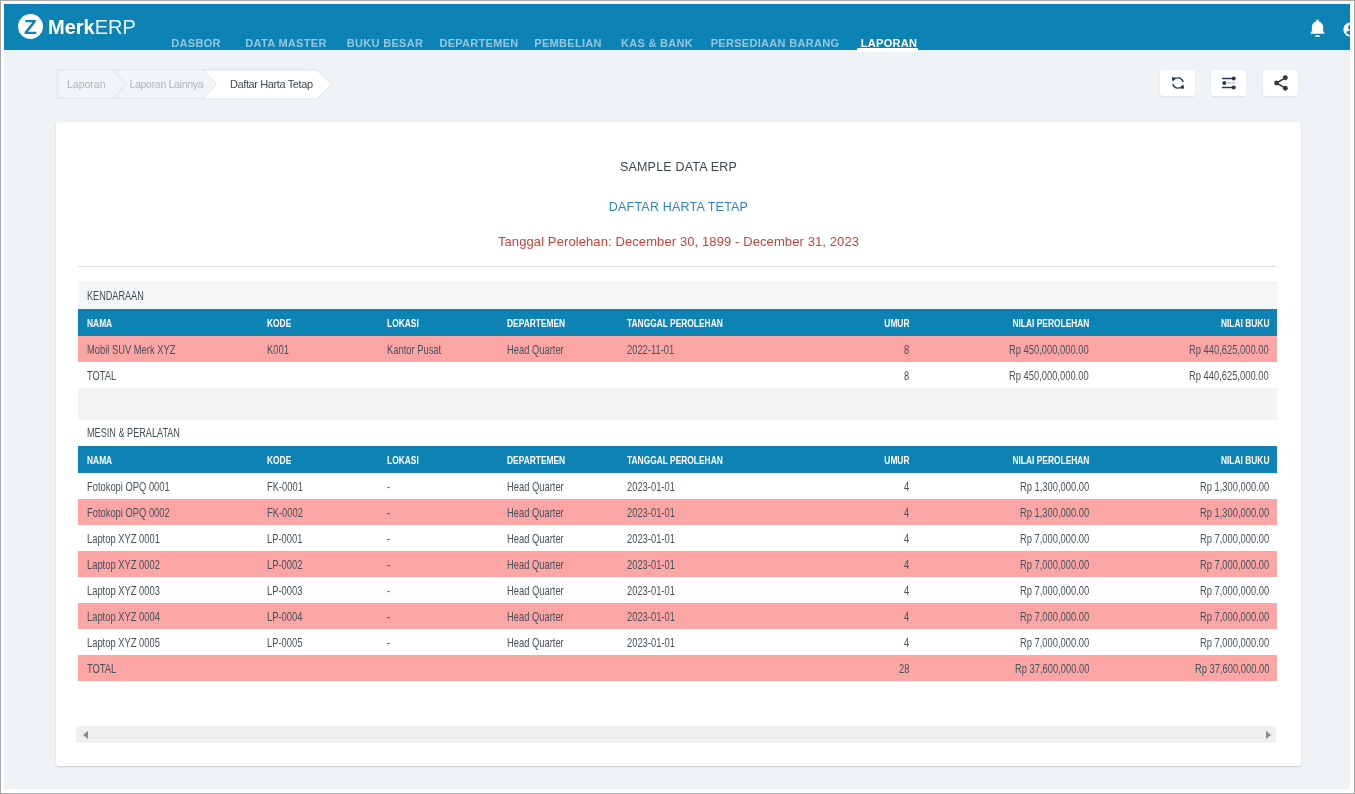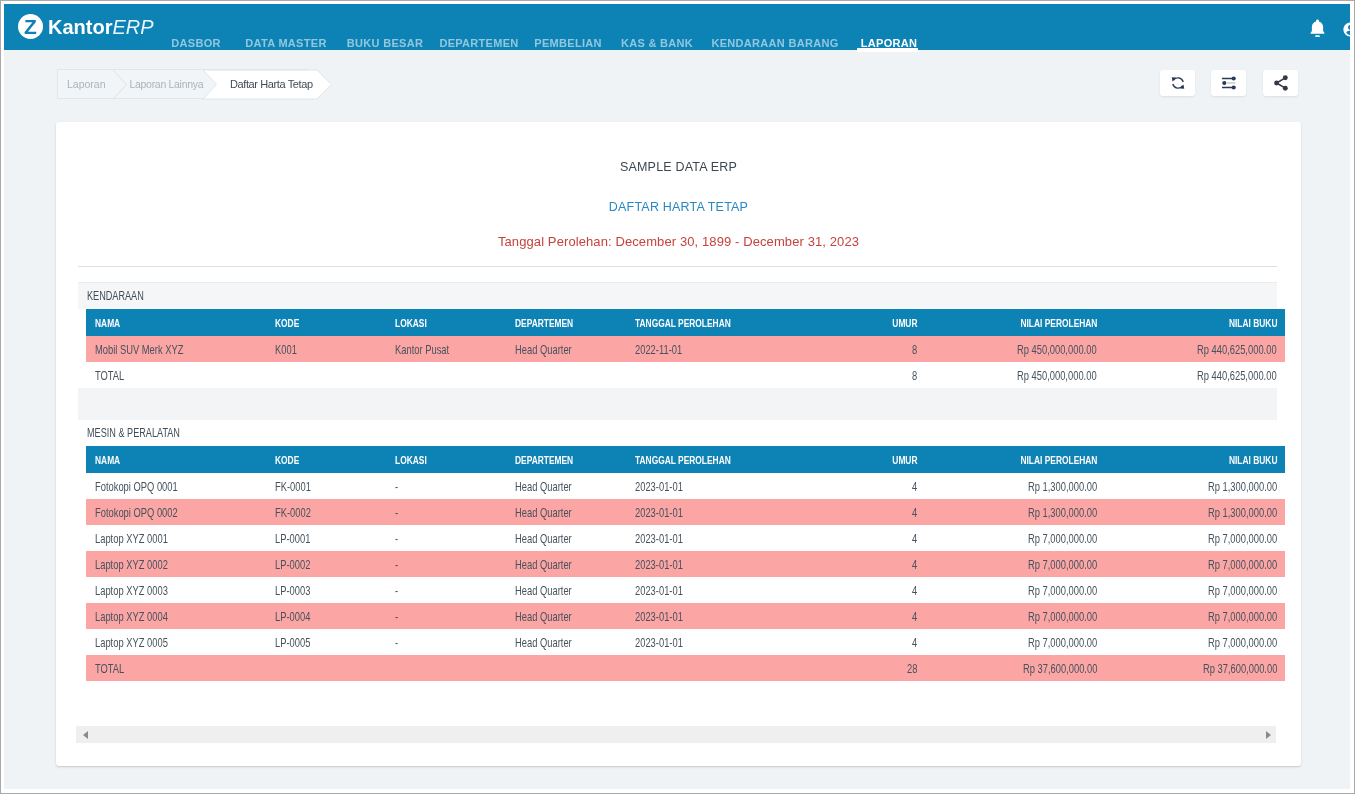--- a/index.html
+++ b/index.html
@@ -11,21 +11,21 @@
   #frame { left:0; top:0; width:1355px; height:794px; border:1px solid #a9a9a9; z-index:90; pointer-events:none; }
 
   
   #bg { left:4px; top:50px; width:1346px; height:739px; background:#f0f3f6; }
 
   
   #topbar { left:4px; top:4px; width:1346px; height:46px; background:#0d82b5; overflow:hidden; }
   #logo-circle { left:14px; top:10px; width:25px; height:25px; border-radius:50%; background:#fff; color:#0d82b5; font-weight:bold; font-size:21px; text-align:center; line-height:25px; }
   #logo-text { left:44px; top:0; height:46px; line-height:46px; color:#fff; font-size:20px; white-space:nowrap; }
   #logo-text b { font-weight:700; }
-  #logo-text span { font-weight:400; opacity:.92;font-style:italic; }
+  #logo-text span { font-weight:400; opacity:.92; }
   .nav { top:16px; height:46px; line-height:47px; font-size:11px; font-weight:bold; letter-spacing:.3px; color:rgba(255,255,255,.55); white-space:nowrap; transform:translateX(-50%); }
   .nav.active { color:#fff; }
   #nav-underline { left:857px; top:48px; width:61px; height:4px; background:#fff; z-index:5; }
 
   
   #crumb { left:57px; top:69px; }
 
   
   .btn { top:70px; width:35px; height:26px; background:#fff; border-radius:3px; box-shadow:0 1px 2px rgba(40,50,60,.10); }
   .btn svg { position:absolute; left:50%; top:50%; transform:translate(-50%,-50%); }
@@ -45,43 +45,43 @@
   .sect span { display:inline-block; transform:scaleX(.73); transform-origin:0 50%; }
 
   table { border-collapse:collapse; table-layout:fixed; width:1199px; }
   td { font-weight:normal; font-size:13px; color:#46525c; height:26px; padding:0 0 0 9px; text-align:left; overflow:hidden; white-space:nowrap; }
   td span { display:inline-block; transform:scaleX(.72); transform-origin:0 50%; white-space:nowrap; }
   thead td { background:#0d82b5; color:#fff; font-weight:bold; font-size:11.5px; height:27px; }
   thead td span { transform:scaleX(.73); }
   td.r { text-align:right; padding:0 8px 0 0; }
   td.r span { transform-origin:100% 50%; }
   tr.g td { background:#fca5a5; }
-  .tbl { left:86px; }
+  .tbl { left:78px; }
 
   
   #scroll { left:76px; top:726px; width:1200px; height:17px; background:#efefef; }
   .arr { top:5px; width:0; height:0; border-top:4px solid transparent; border-bottom:4px solid transparent; }
   #arrL { left:7px; border-right:5px solid #8a8a8a; }
   #arrR { right:5px; border-left:5px solid #8a8a8a; }
 </style>
 </head>
 <body>
 
 <div class="abs" id="bg"></div>
 
 <div class="abs" id="topbar">
   <div class="abs" id="logo-circle">Z</div>
-  <div class="abs" id="logo-text"><b>Kantor</b><span>ERP</span></div>
+  <div class="abs" id="logo-text"><b>Merk</b><span>ERP</span></div>
   <div class="abs nav" style="left:192px">DASBOR</div>
   <div class="abs nav" style="left:282px">DATA MASTER</div>
   <div class="abs nav" style="left:381px">BUKU BESAR</div>
   <div class="abs nav" style="left:475px">DEPARTEMEN</div>
   <div class="abs nav" style="left:564px">PEMBELIAN</div>
   <div class="abs nav" style="left:653px">KAS &amp; BANK</div>
-  <div class="abs nav" style="left:771px">KENDARAAN BARANG</div>
+  <div class="abs nav" style="left:771px">PERSEDIAAN BARANG</div>
   <div class="abs nav active" style="left:885px">LAPORAN</div>
 
   <svg class="abs" style="left:1306px;top:15px" width="15" height="19" viewBox="0 0 16 21">
     <path fill="#fff" d="M8 0.5 C8.9 0.5 9.6 1.2 9.6 2.1 L9.6 2.8 C12.3 3.5 14.2 5.9 14.2 8.8 L14.2 13.2 L15.6 15.2 L15.6 16.2 L0.4 16.2 L0.4 15.2 L1.8 13.2 L1.8 8.8 C1.8 5.9 3.7 3.5 6.4 2.8 L6.4 2.1 C6.4 1.2 7.1 0.5 8 0.5 Z"></path>
     <rect fill="#fff" x="5.4" y="18" width="5.2" height="2" rx="1"></rect>
   </svg>
 
   <svg class="abs" style="left:1338px;top:17px" width="17" height="17" viewBox="0 0 24 24">
     <path fill="#fff" d="M12 2 C6.48 2 2 6.48 2 12 s4.48 10 10 10 10-4.48 10-10 S17.52 2 12 2 z m0 3.5 c1.93 0 3.5 1.57 3.5 3.5 S13.93 12.5 12 12.5 8.5 10.93 8.5 9 10.07 5.5 12 5.5 z m0 14.2 c-2.5 0-4.71-1.28-6-3.22 .03-1.99 4-3.08 6-3.08 1.99 0 5.97 1.09 6 3.08-1.29 1.94-3.5 3.22-6 3.22 z"></path>
   </svg>

